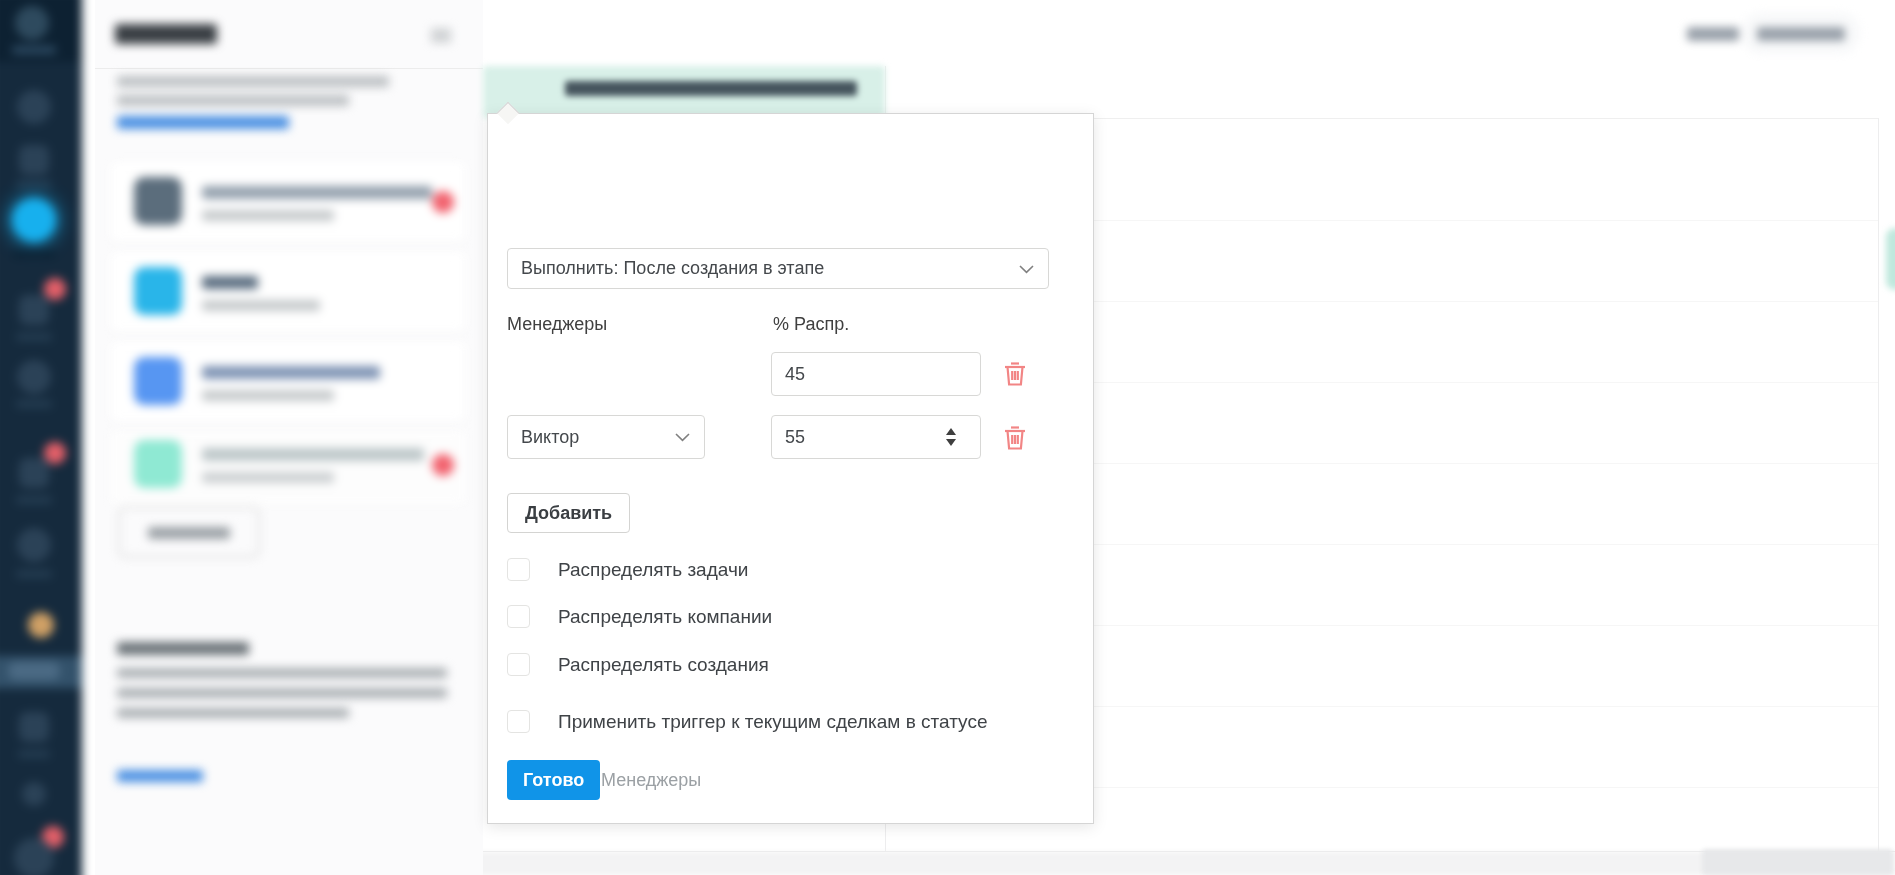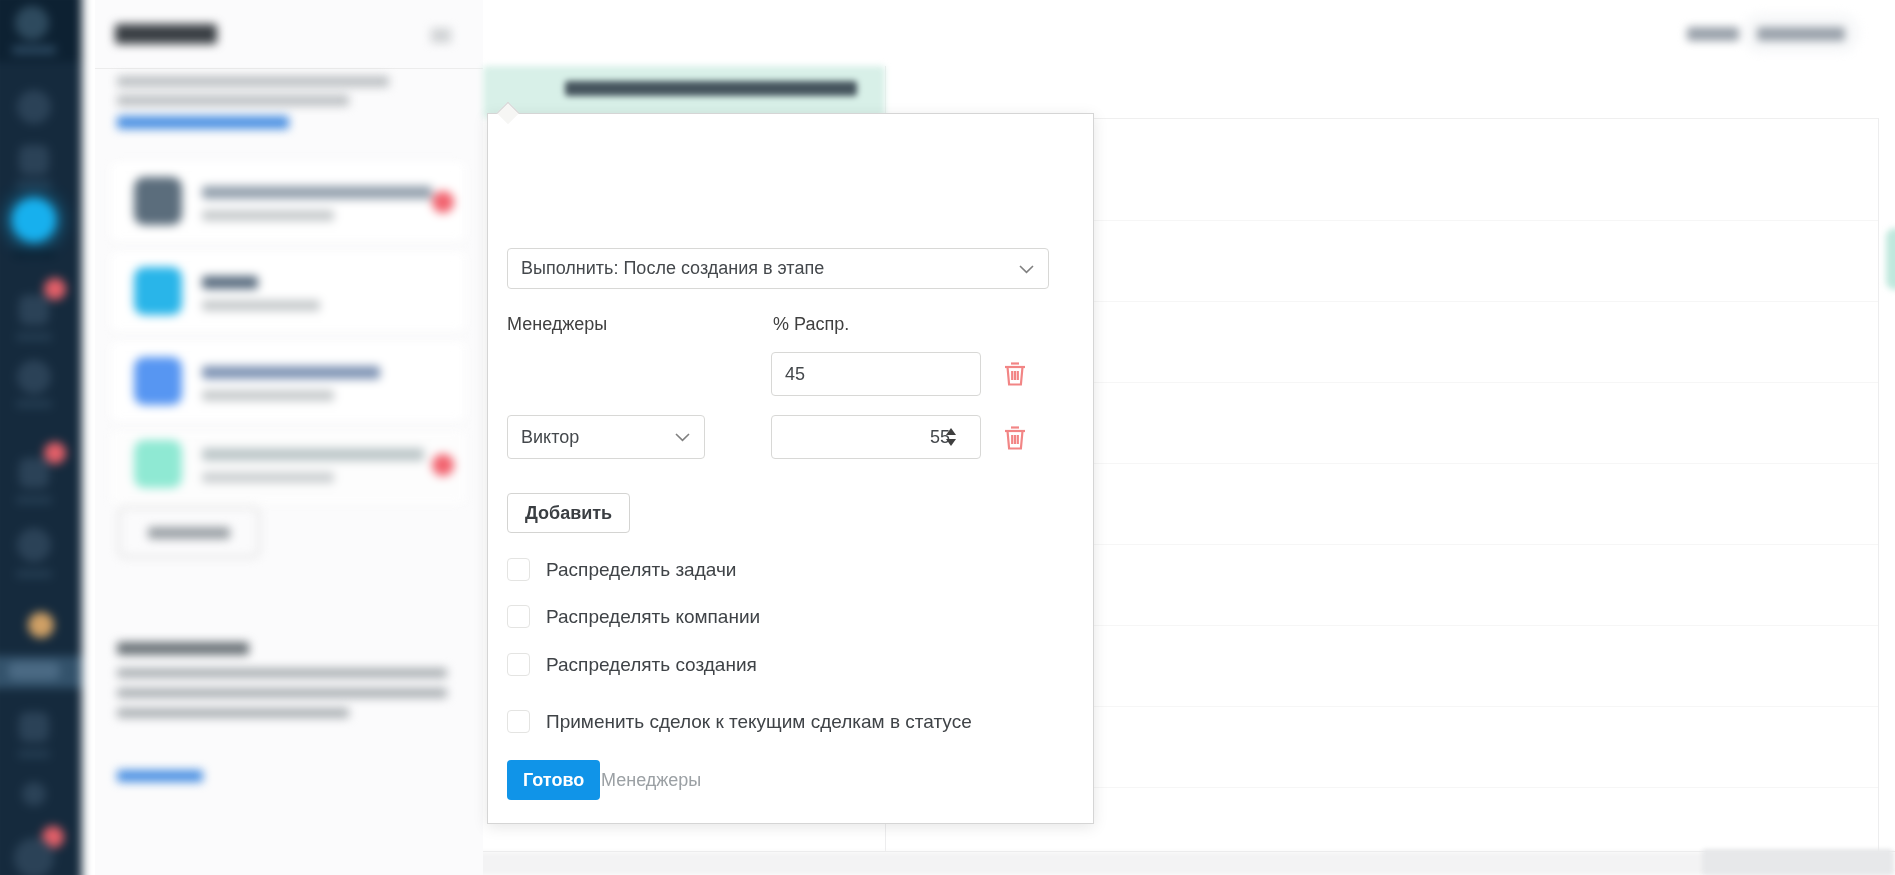--- a/index.html
+++ b/index.html
@@ -81,21 +81,21 @@
   .btn-add{
     position:absolute;left:19px;top:379px;height:40px;padding:0 17px;background:#ffffff;
     border:1px solid #d4d4d2;border-radius:4px;font-family:inherit;font-size:18px;
     font-weight:bold;color:#3a3e42;cursor:pointer;
   }
   .cb-row{position:absolute;left:19px;display:flex;align-items:center;cursor:pointer;}
   .cb-box{
     appearance:none;-webkit-appearance:none;width:23px;height:23px;margin:0;
     border:1px solid #e4e4e2;border-radius:4px;background:#fff;cursor:pointer;box-sizing:border-box;
   }
-  .cb-row label{margin-left:16px;font-size:19px;color:#3f4347;cursor:pointer;}
+  .cb-row label{margin-left:28px;font-size:19px;color:#3f4347;cursor:pointer;}
   .btn-done{
     position:absolute;left:19px;top:646px;height:40px;padding:0 16px;background:#1094e8;
     border:none;border-radius:4px;color:#ffffff;font-family:inherit;font-size:18px;
     font-weight:bold;cursor:pointer;
   }
   .btn-cancel{
     position:absolute;left:113px;top:656px;background:none;border:none;padding:0;
     font-family:inherit;font-size:18px;color:#9b9fa3;color:#9ba0a4;cursor:pointer;
   }
 
@@ -243,21 +243,21 @@
         </g>
       </svg>
     </button>
 
     <div class="sel" style="left:19px;top:301px;width:198px;height:44px;">
       <span>Виктор</span>
       <svg width="15" height="9" viewBox="0 0 15 9">
         <polyline points="1,1 7.5,7.3 14,1" fill="none" stroke="#808080" stroke-width="1.6"></polyline>
       </svg>
     </div>
-    <input class="num-input" style="left: 283px; top: 301px; padding-right: 30px; text-align: right;" type="text" value="55">
+    <input class="num-input" style="left: 283px; top: 301px; padding-right: 40px;" type="text" value="55">
     <div class="stepper" style="left:458px;top:314px;">
       <div class="step-up"></div>
       <div class="step-down"></div>
     </div>
     <button class="trash-btn" style="left:513px;top:309px;">
       <svg width="26" height="28" viewBox="0 0 26 28">
         <g fill="none" stroke="#f28585" stroke-width="2.2">
           <path d="M9 4.5 h8"></path>
           <path d="M3 8 h20"></path>
           <path d="M5.5 8 l1.6 17.5 h11.8 L20.5 8"></path>
@@ -277,20 +277,20 @@
     <div class="cb-row" style="top:491px;">
       <input type="checkbox" class="cb-box" style="">
       <label>Распределять компании</label>
     </div>
     <div class="cb-row" style="top:539px;">
       <input type="checkbox" class="cb-box" style="">
       <label>Распределять создания</label>
     </div>
     <div class="cb-row" style="top:596px;">
       <input type="checkbox" class="cb-box" style="">
-      <label>Применить сделок к текущим сделкам в статусе</label>
+      <label>Применить триггер к текущим сделкам в статусе</label>
     </div>
 
     <button class="btn-done">Готово</button>
     <button class="btn-cancel">Менеджеры</button>
   </div>
 
 </div>
 
 </body></html>

